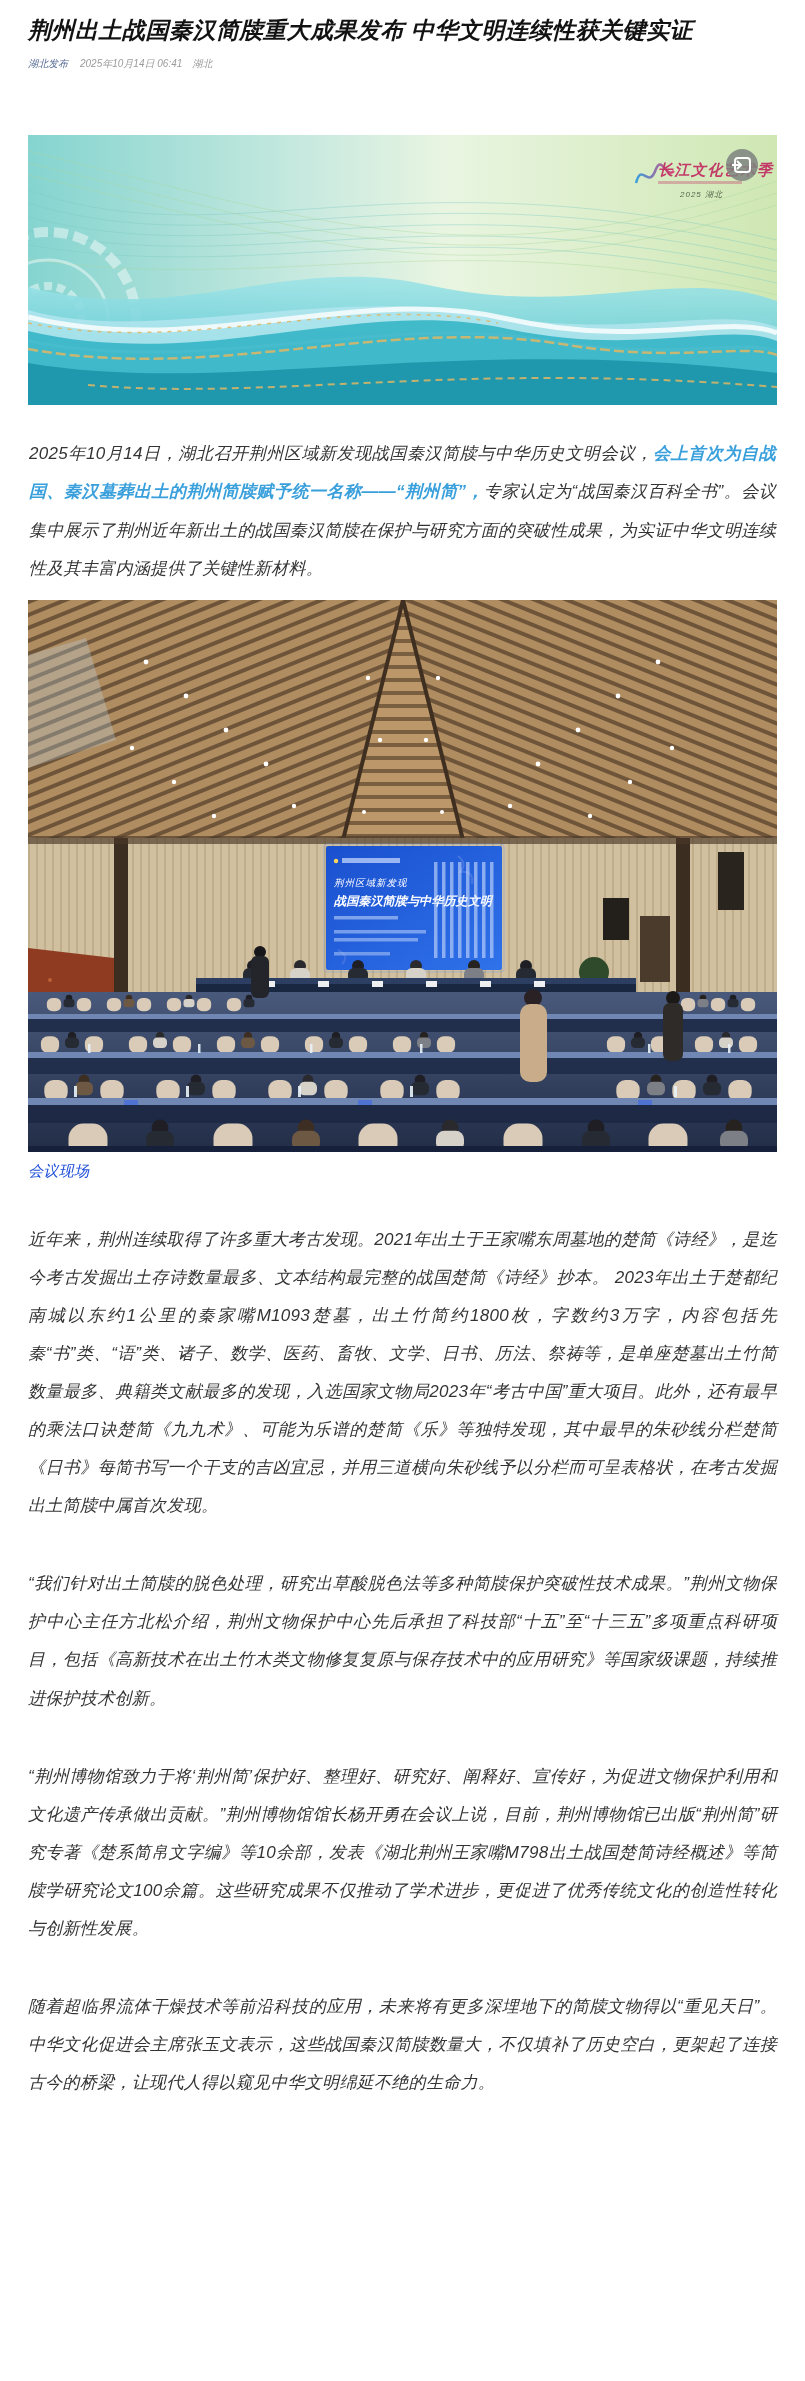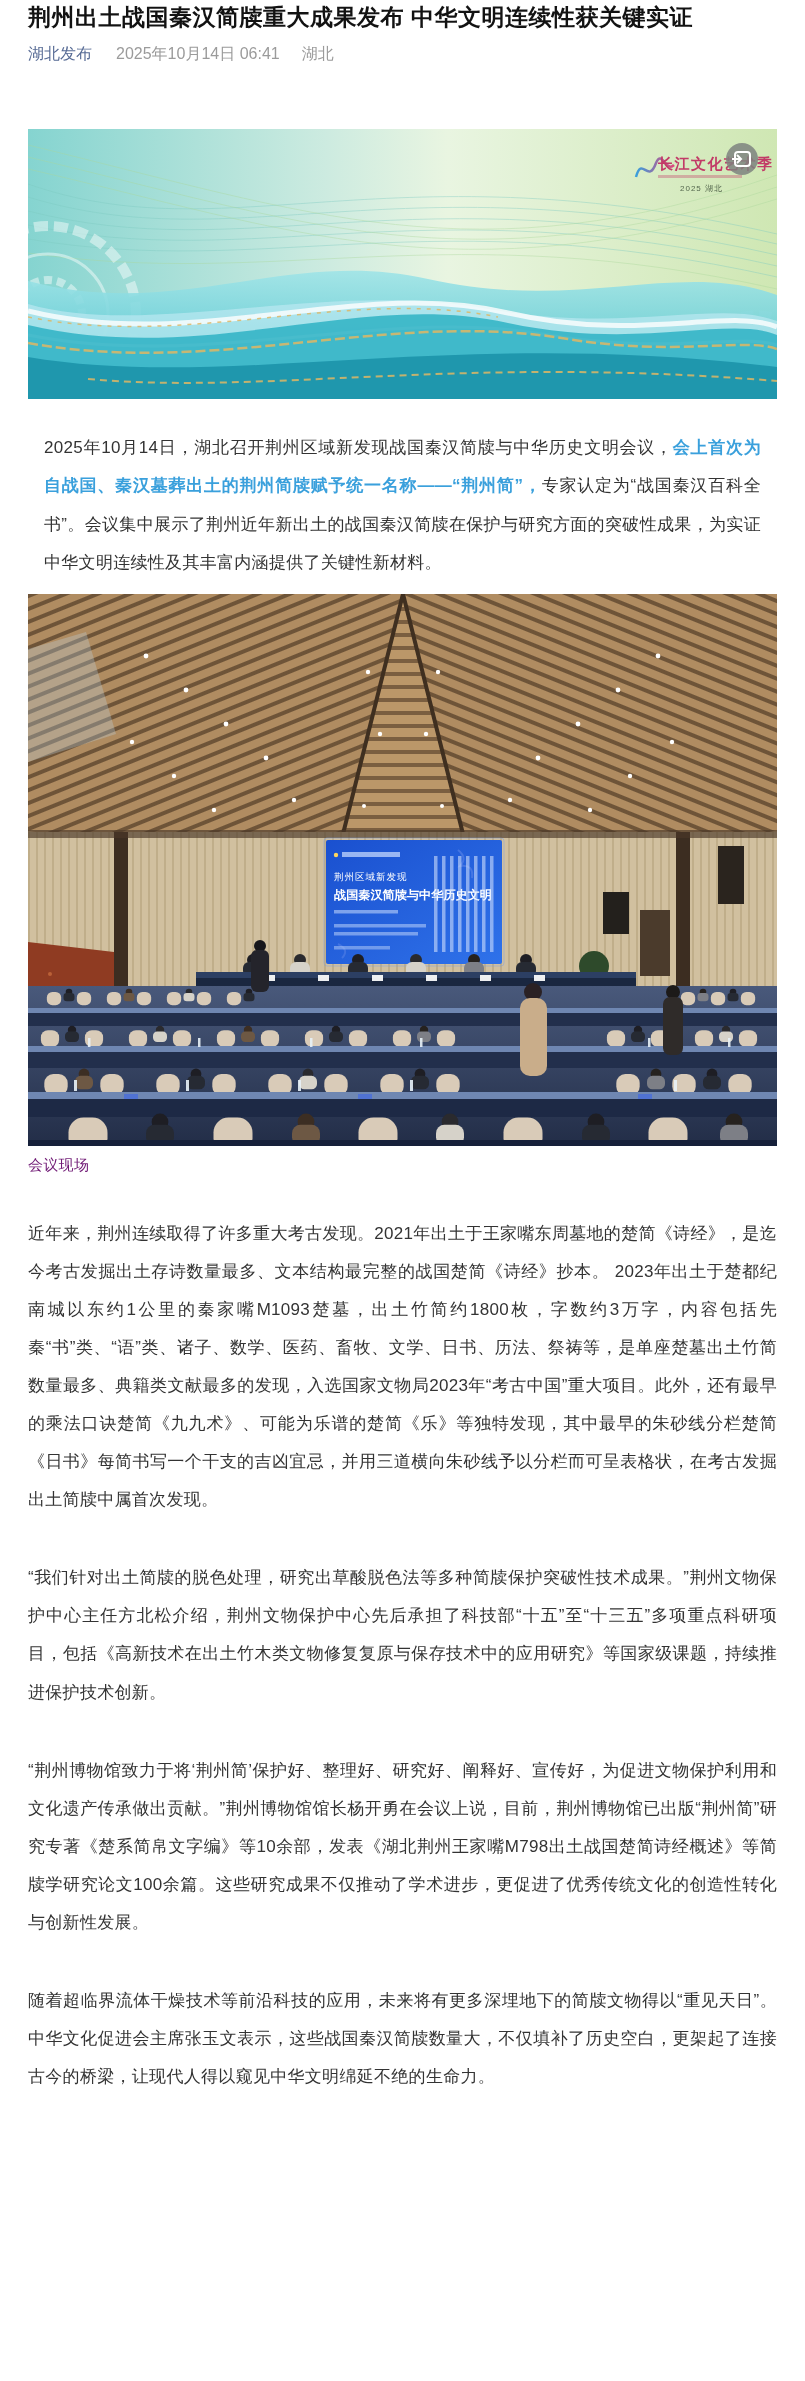--- a/index.html
+++ b/index.html
@@ -1,37 +1,37 @@
 <!DOCTYPE html>
 <html><head>
 <meta charset="utf-8">
 <style>
   html,body{margin:0;padding:0;}
   body{
     width:805px;height:2381px;overflow:hidden;background:#ffffff;
     font-family:"Liberation Sans","DejaVu Sans",sans-serif;
   }
-  .wrap{padding:1px 28px 0;}
+  .wrap{padding:14px 28px 0;font-style:italic;}
   h1.title{
     font-size:23px;line-height:1.45;font-weight:700;color:#121212;
     margin:0;letter-spacing:.5px;
   }
-  .byline{margin-top:10px;font-size:16px;color:#9b9b9b;display:flex;align-items:center;gap:12px;}
+  .byline{margin-top:10px;font-size:10px;color:#9b9b9b;display:flex;align-items:center;}
   .byline .source{color:#576b95;margin-right:12px;cursor:pointer;}
   .byline .date{margin-right:10px;}
   figure{margin:0;}
   .banner-fig{margin-top:64px;}
   .banner-fig svg,.photo-fig svg{display:block;}
   .para{
     font-size:17px;line-height:2.24;color:#333333;text-align:justify;
     letter-spacing:.3px;margin:0 0 40px;
   }
-  .para.first{margin:30px 16px 12px;}
+  .para.first{margin:30px 1px 12px;}
   .photo-fig{margin:0;}
-  .caption{font-size:15px;color:#701a75;margin:10px 0 40px;letter-spacing:.3px;}
+  .caption{font-size:15px;color:#1d4ed8;margin:10px 0 40px;letter-spacing:.3px;}
   .hl{color:#3aa0dc;font-weight:700;}
 </style>
 </head>
 <body>
 
 <div class="wrap">
 
   <h1 class="title">荆州出土战国秦汉简牍重大成果发布 中华文明连续性获关键实证</h1>
 
   <div class="byline">

